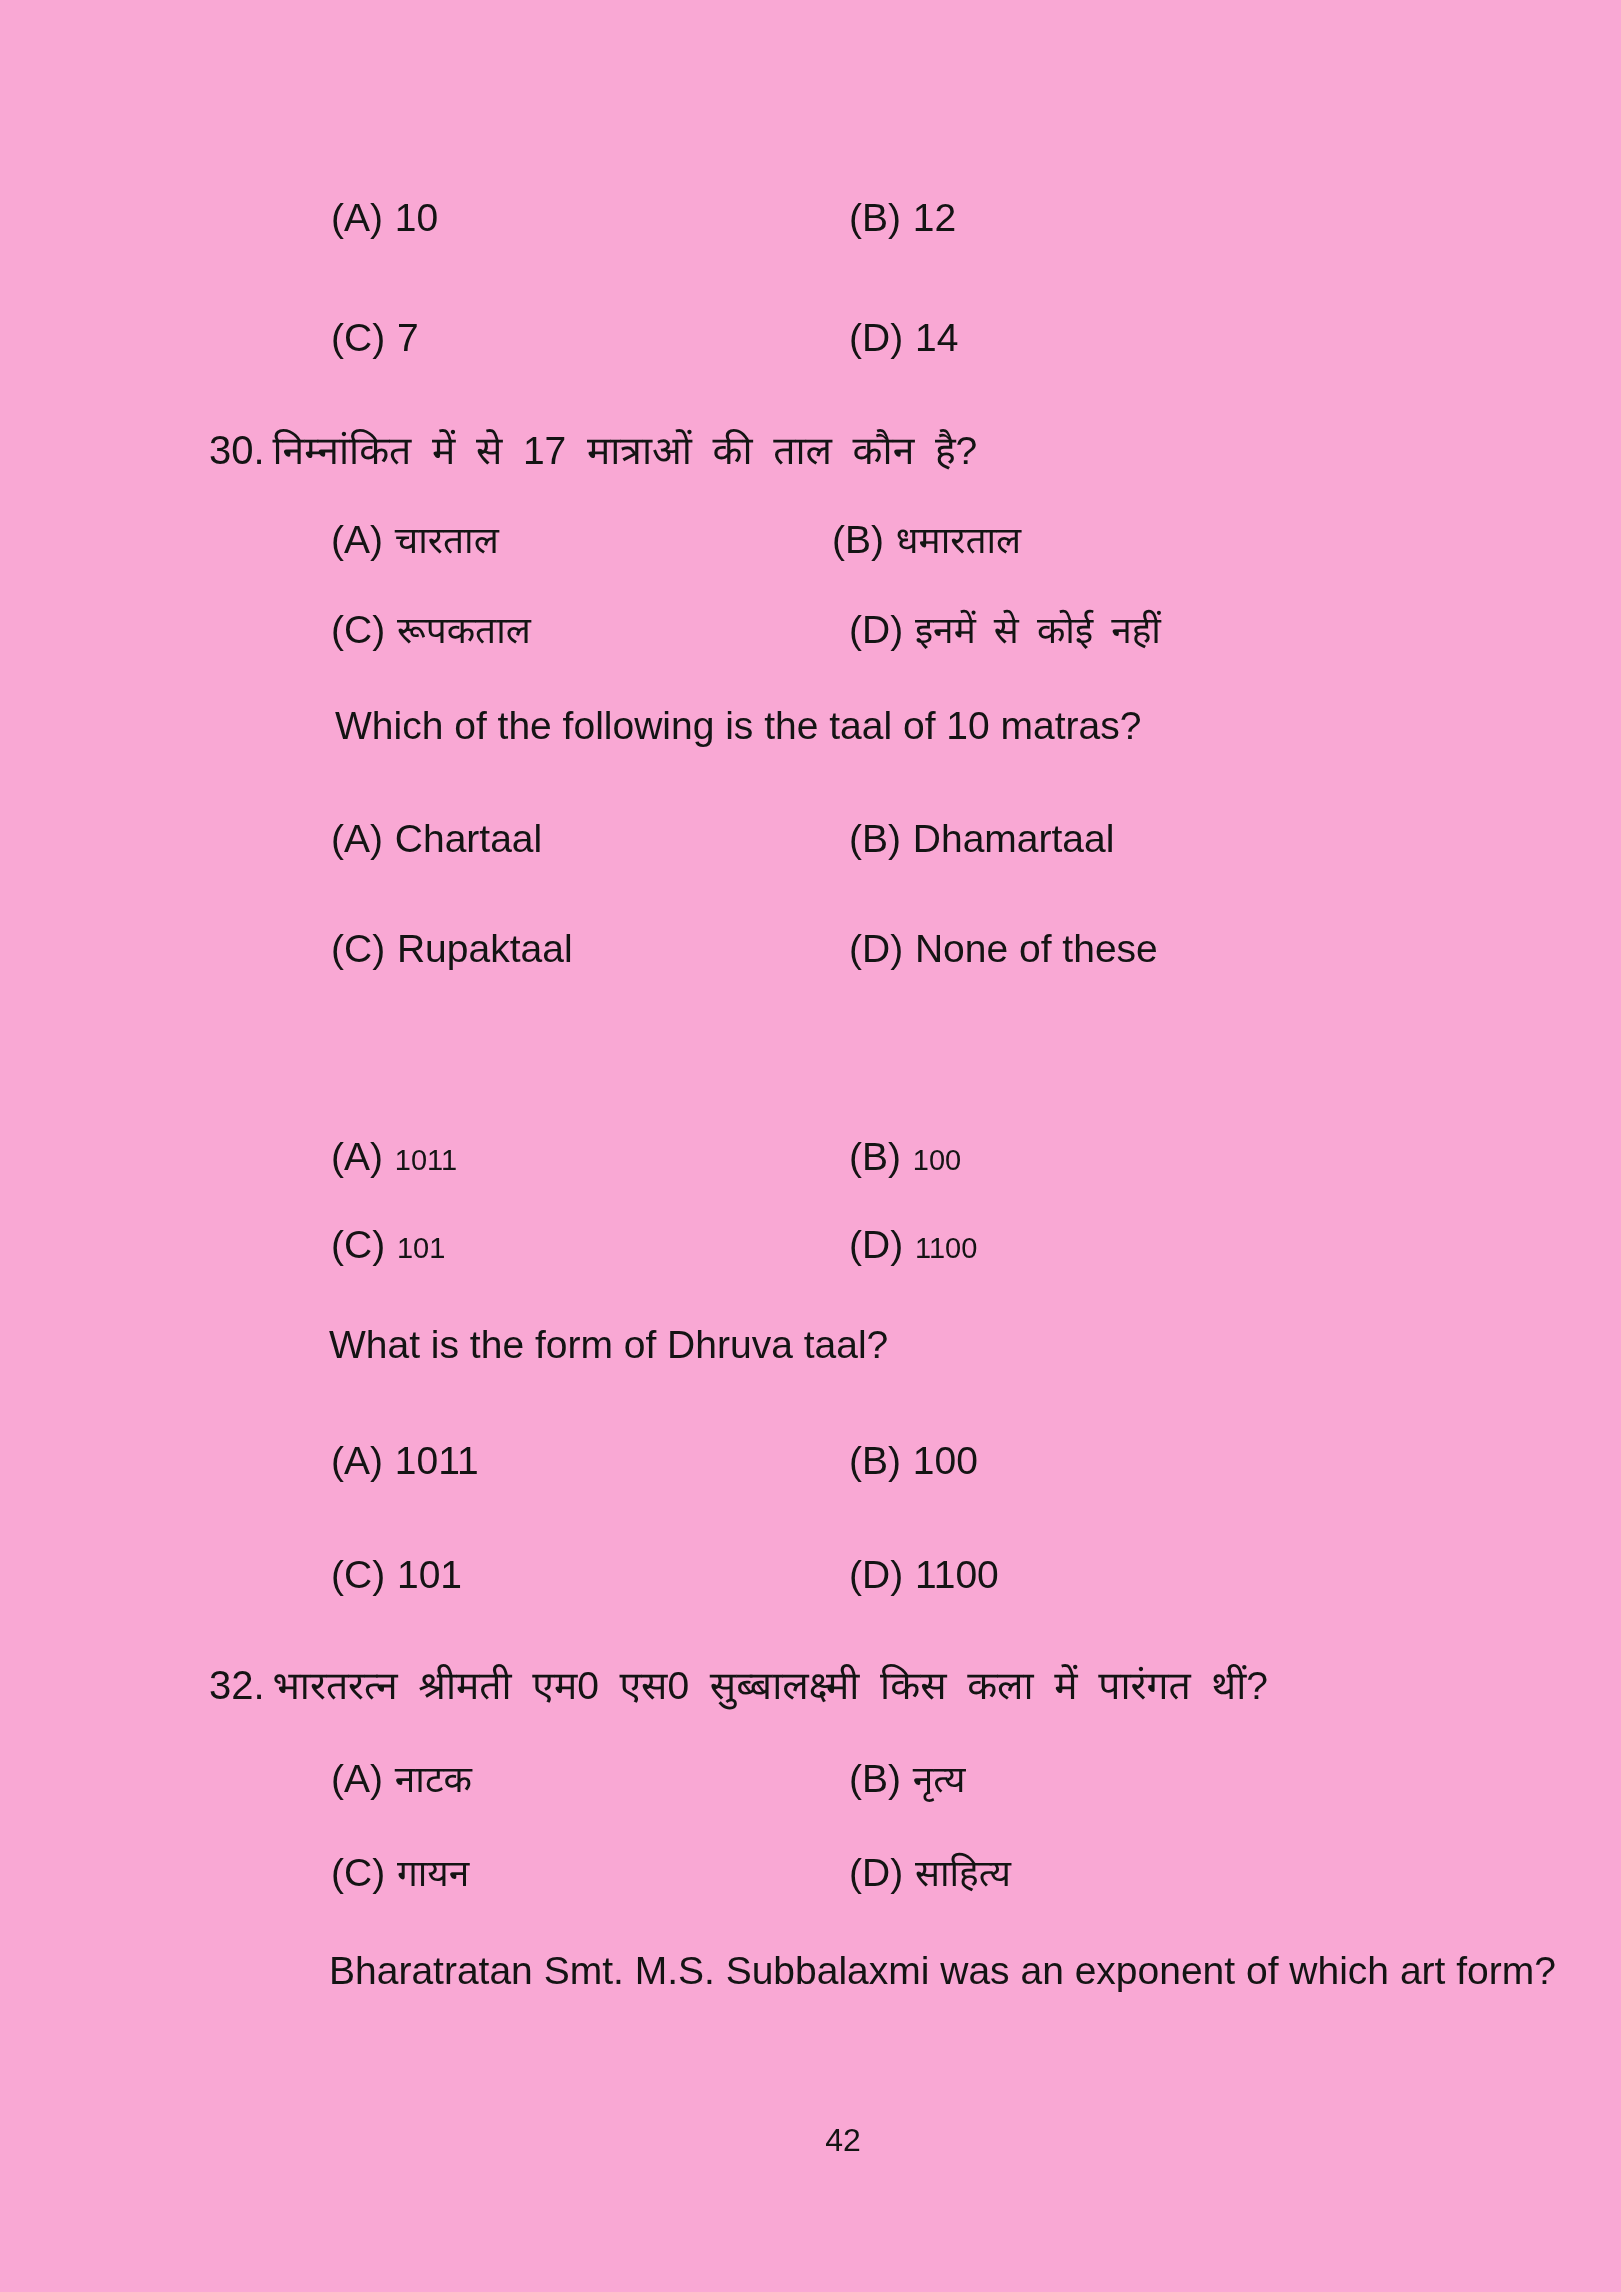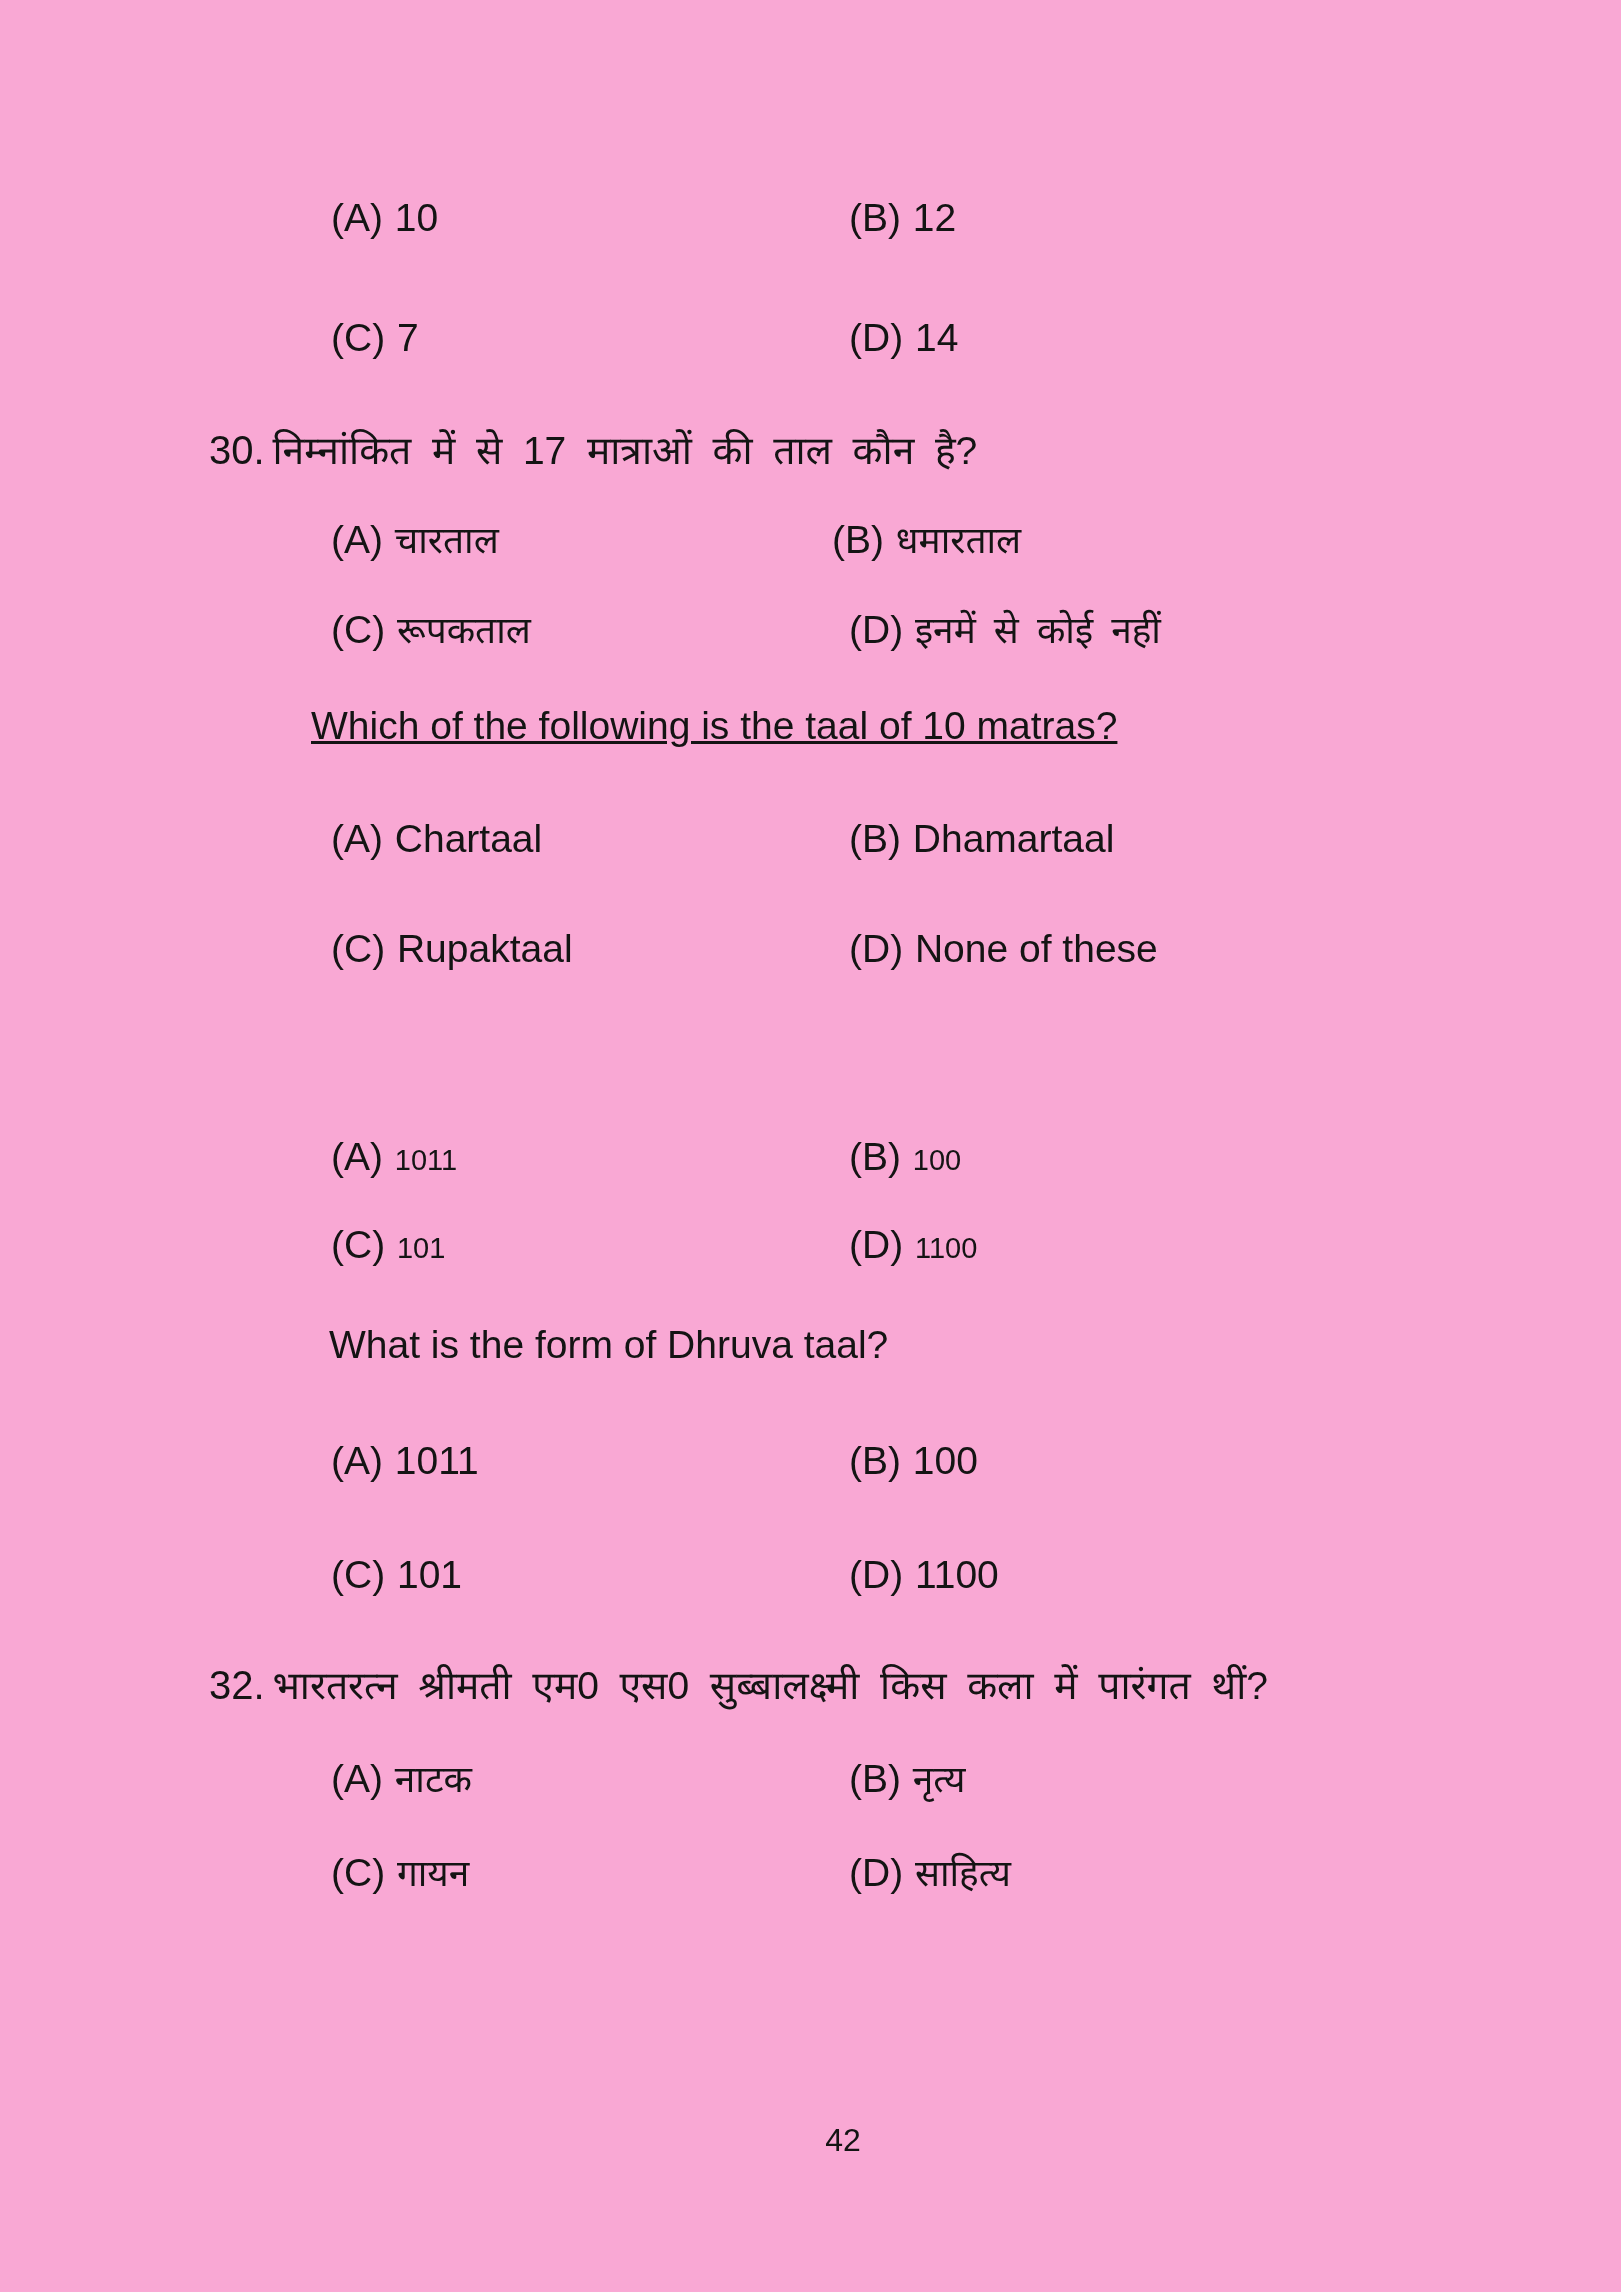--- a/index.html
+++ b/index.html
@@ -79,21 +79,21 @@
   <div class="opt" style="left:832px; top:518px;">
     <span>(B)</span><span class="v hi">धमारताल</span>
   </div>
   <div class="opt" style="left:331px; top:608px;">
     <span>(C)</span><span class="v hi">रूपकताल</span>
   </div>
   <div class="opt" style="left:849px; top:608px;">
     <span>(D)</span><span class="v hi">इनमें से कोई नहीं</span>
   </div>
 
-  <div class="enq" style="left:311px; top:704px;text-decoration:underline;">Which of the following is the taal of 10 matras?</div>
+  <div class="enq" style="left:335px; top:704px;">Which of the following is the taal of 10 matras?</div>
 
   <div class="opt" style="left:331px; top:817px;">
     <span>(A)</span><span class="v">Chartaal</span>
   </div>
   <div class="opt" style="left:849px; top:817px;">
     <span>(B)</span><span class="v">Dhamartaal</span>
   </div>
   <div class="opt" style="left:331px; top:927px;">
     <span>(C)</span><span class="v">Rupaktaal</span>
   </div>
@@ -140,17 +140,18 @@
   <div class="opt" style="left:849px; top:1757px;">
     <span>(B)</span><span class="v hi">नृत्य</span>
   </div>
   <div class="opt" style="left:331px; top:1851px;">
     <span>(C)</span><span class="v hi">गायन</span>
   </div>
   <div class="opt" style="left:849px; top:1851px;">
     <span>(D)</span><span class="v hi">साहित्य</span>
   </div>
 
+  <div class="enq" style="left:329px; top:1949px;">Bharatratan Smt. M.S. Subbalaxmi was an exponent of which art form?</div>
 
   <div class="pagenum">42</div>
 
 </div>
 
 
 </body></html>

